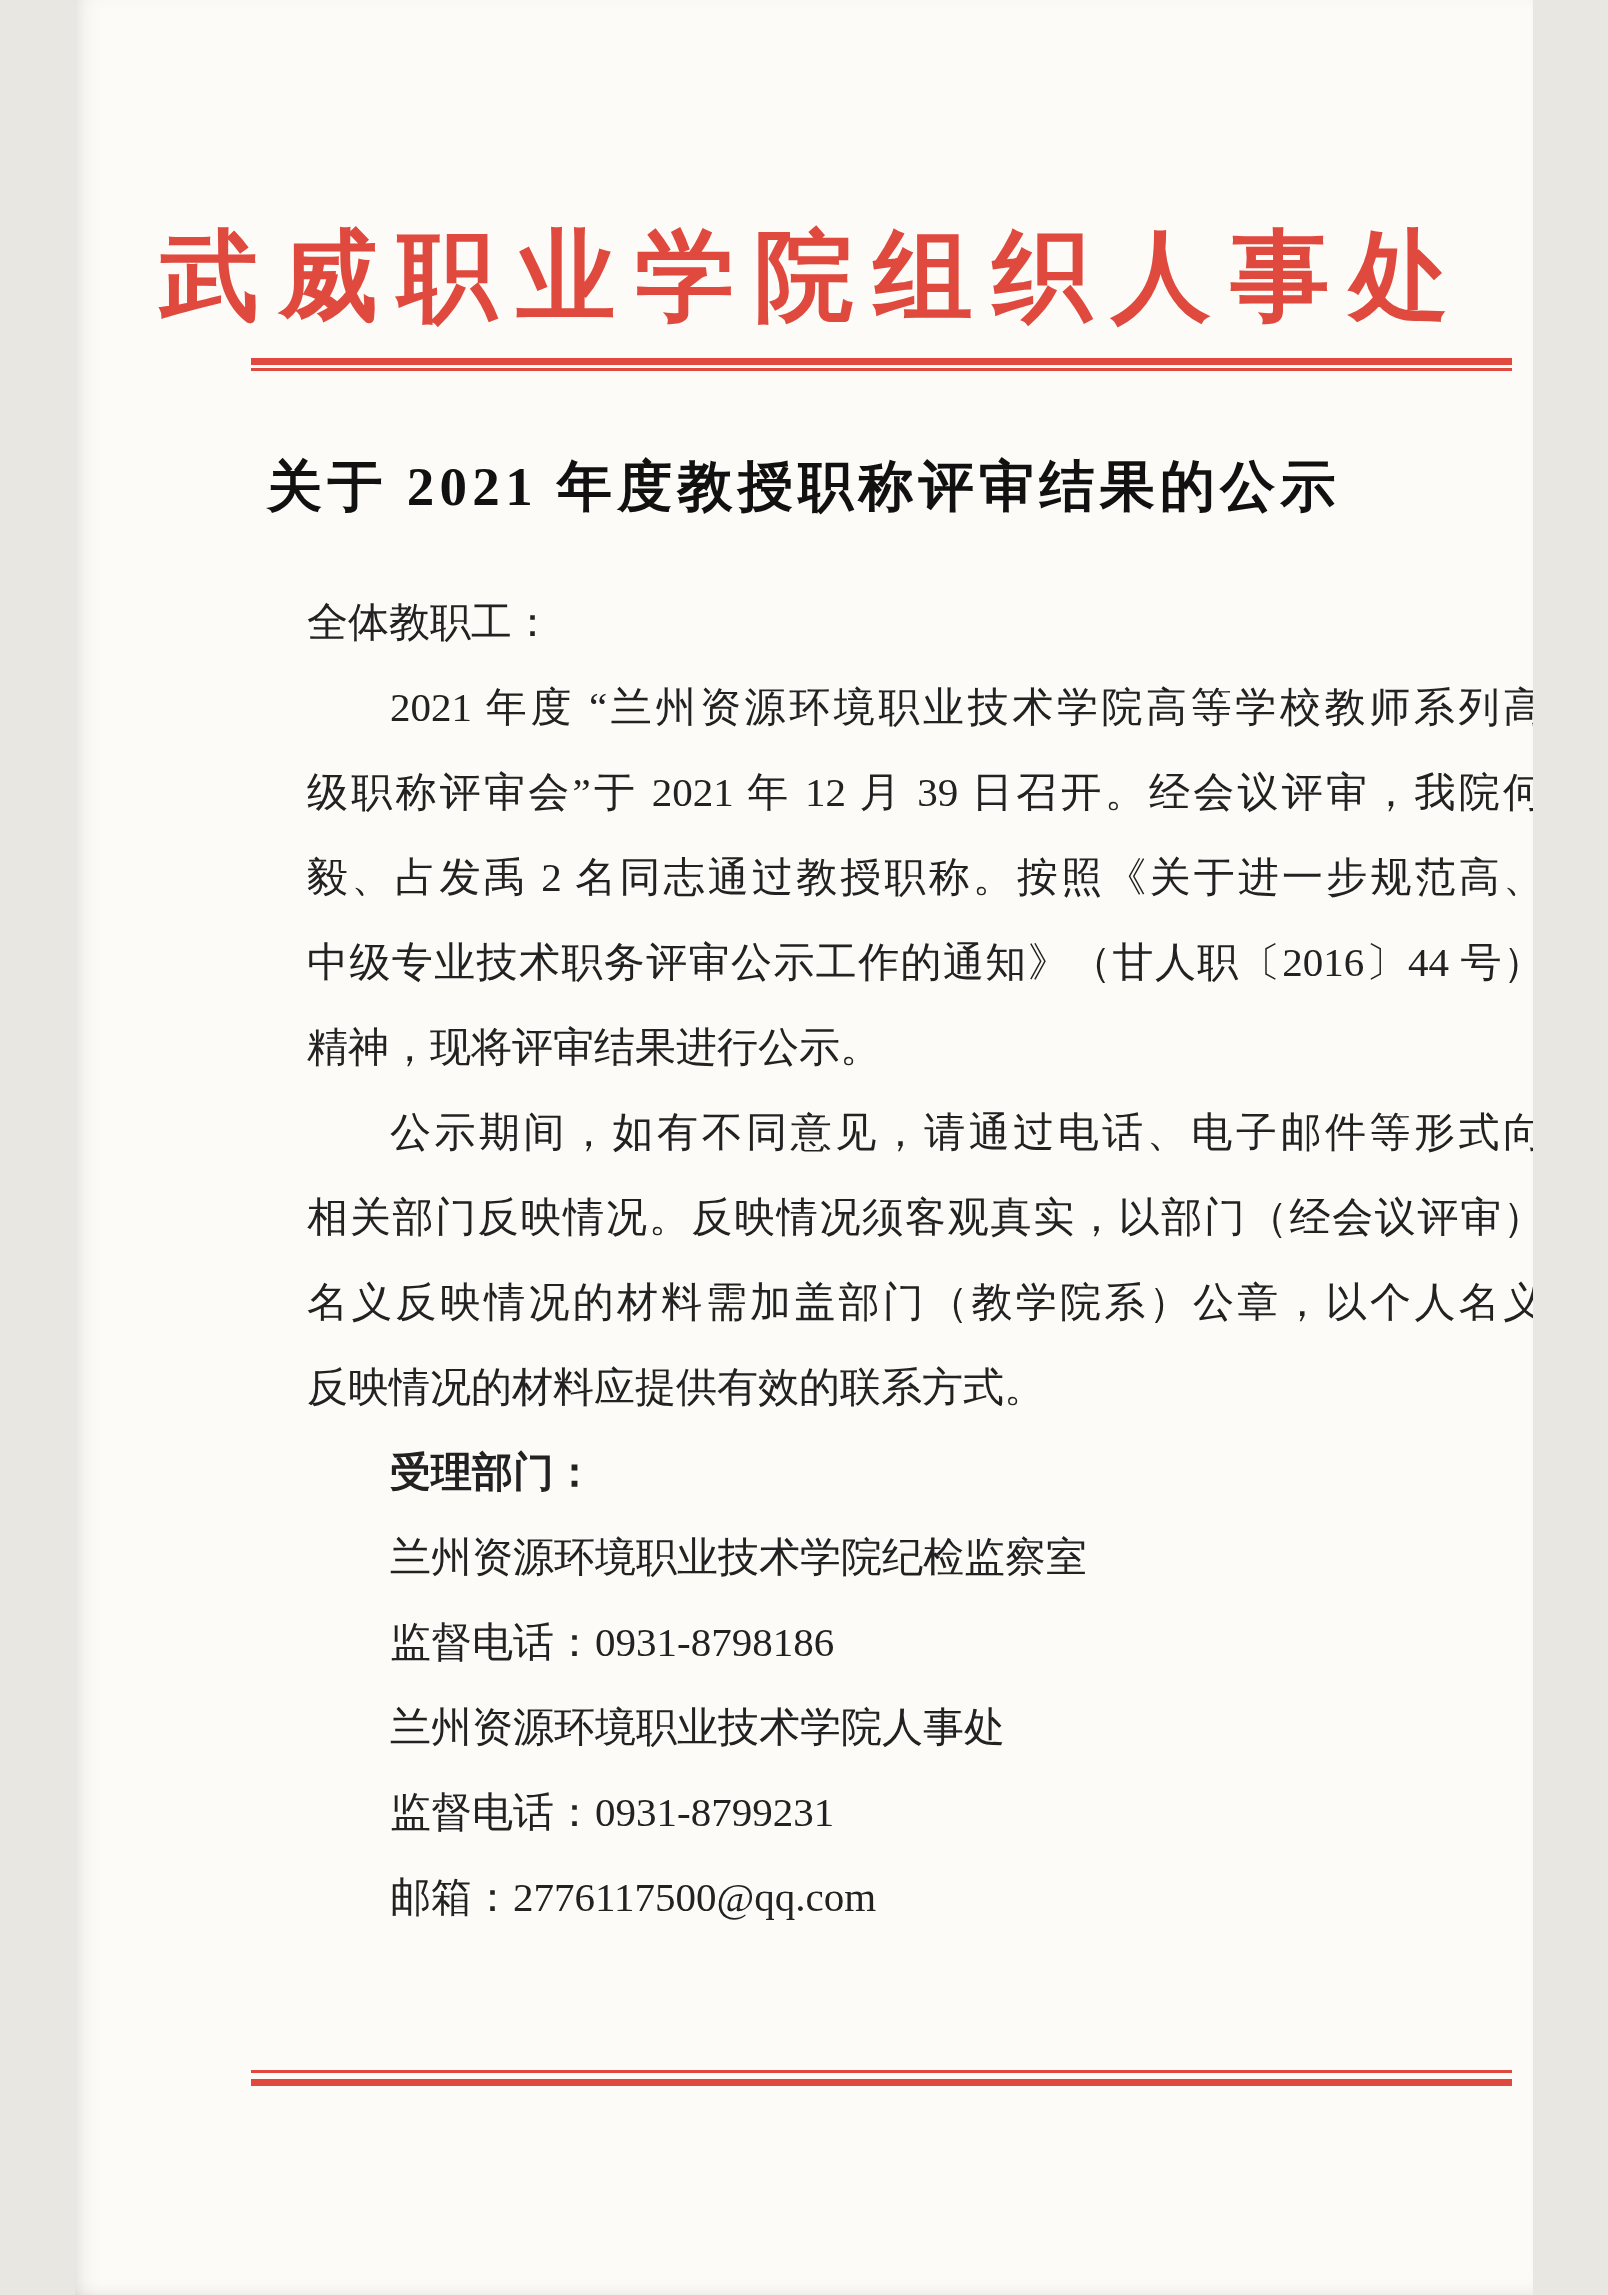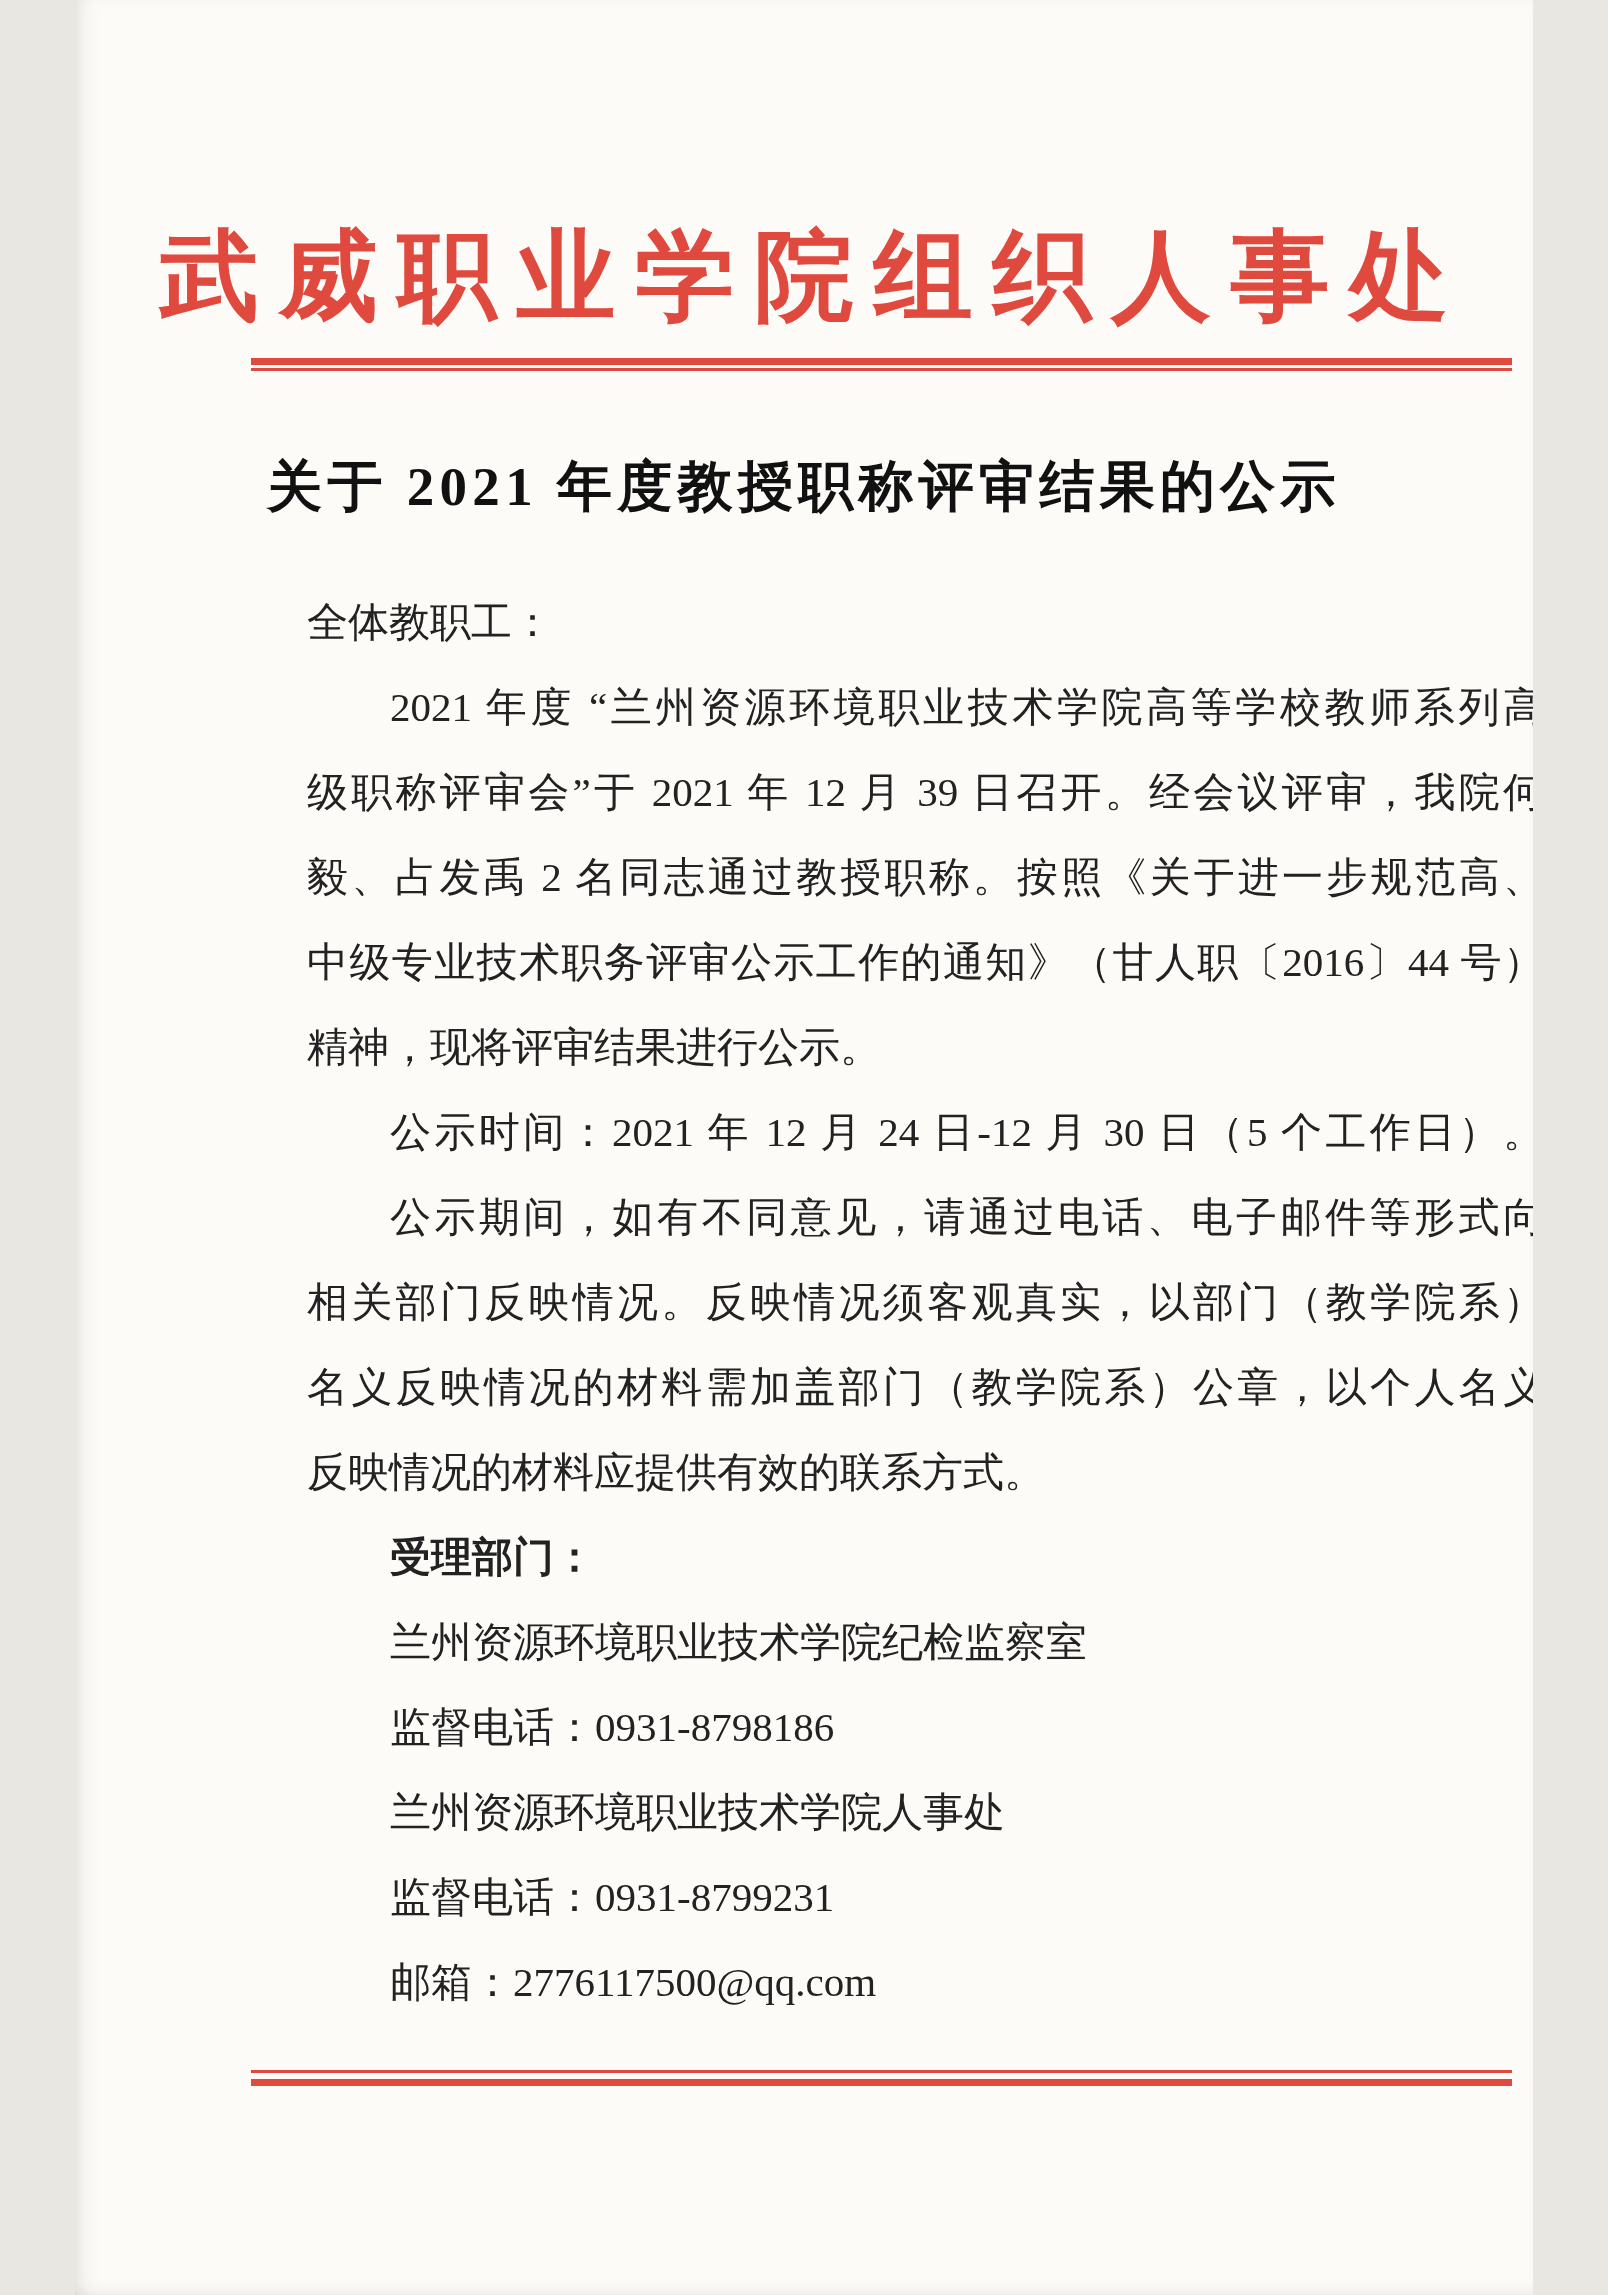--- a/index.html
+++ b/index.html
@@ -96,23 +96,22 @@
   <h2 class="doc-title">关于 2021 年度教授职称评审结果的公示</h2>
 
   <main class="body">
     <p class="line">全体教职工：</p>
 
     <p class="line indent fill">2021 年度 “兰州资源环境职业技术学院高等学校教师系列高</p>
     <p class="line fill">级职称评审会”于 2021 年 12 月 39 日召开。经会议评审，我院何</p>
     <p class="line fill">毅、占发禹 2 名同志通过教授职称。按照《关于进一步规范高、</p>
     <p class="line fill">中级专业技术职务评审公示工作的通知》（甘人职〔2016〕44 号）</p>
     <p class="line">精神，现将评审结果进行公示。</p>
-    <p class="line indent fill">公示时间：2021 年 12 月 24 日-12 月 30 日（5 个工作日）。</p>
     <p class="line indent fill">公示期间，如有不同意见，请通过电话、电子邮件等形式向</p>
-    <p class="line fill">相关部门反映情况。反映情况须客观真实，以部门（教学院系）</p>
+    <p class="line fill">相关部门反映情况。反映情况须客观真实，以部门（经会议评审）</p>
     <p class="line fill">名义反映情况的材料需加盖部门（教学院系）公章，以个人名义</p>
     <p class="line">反映情况的材料应提供有效的联系方式。</p>
 
     <p class="line indent bold">受理部门：</p>
 
     <p class="line indent">兰州资源环境职业技术学院纪检监察室</p>
     <p class="line indent">监督电话：0931-8798186</p>
     <p class="line indent">兰州资源环境职业技术学院人事处</p>
     <p class="line indent">监督电话：0931-8799231</p>
     <p class="line indent">邮箱：2776117500@qq.com</p>

